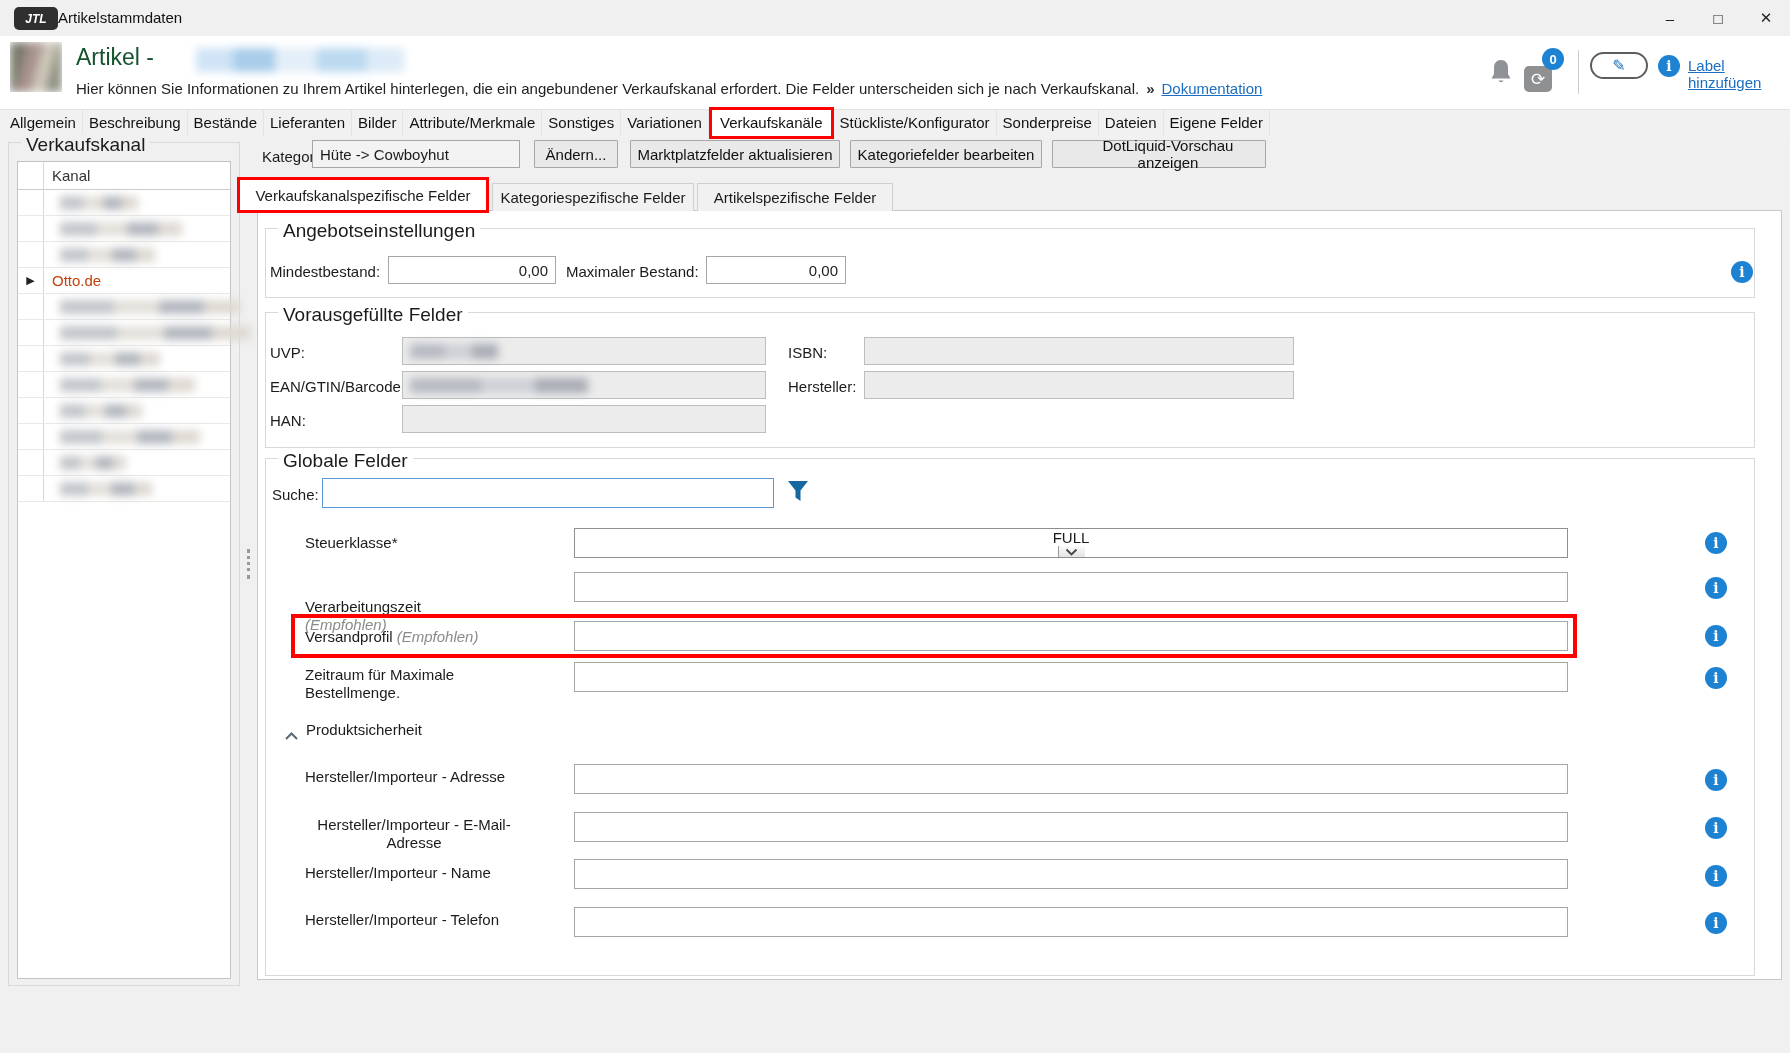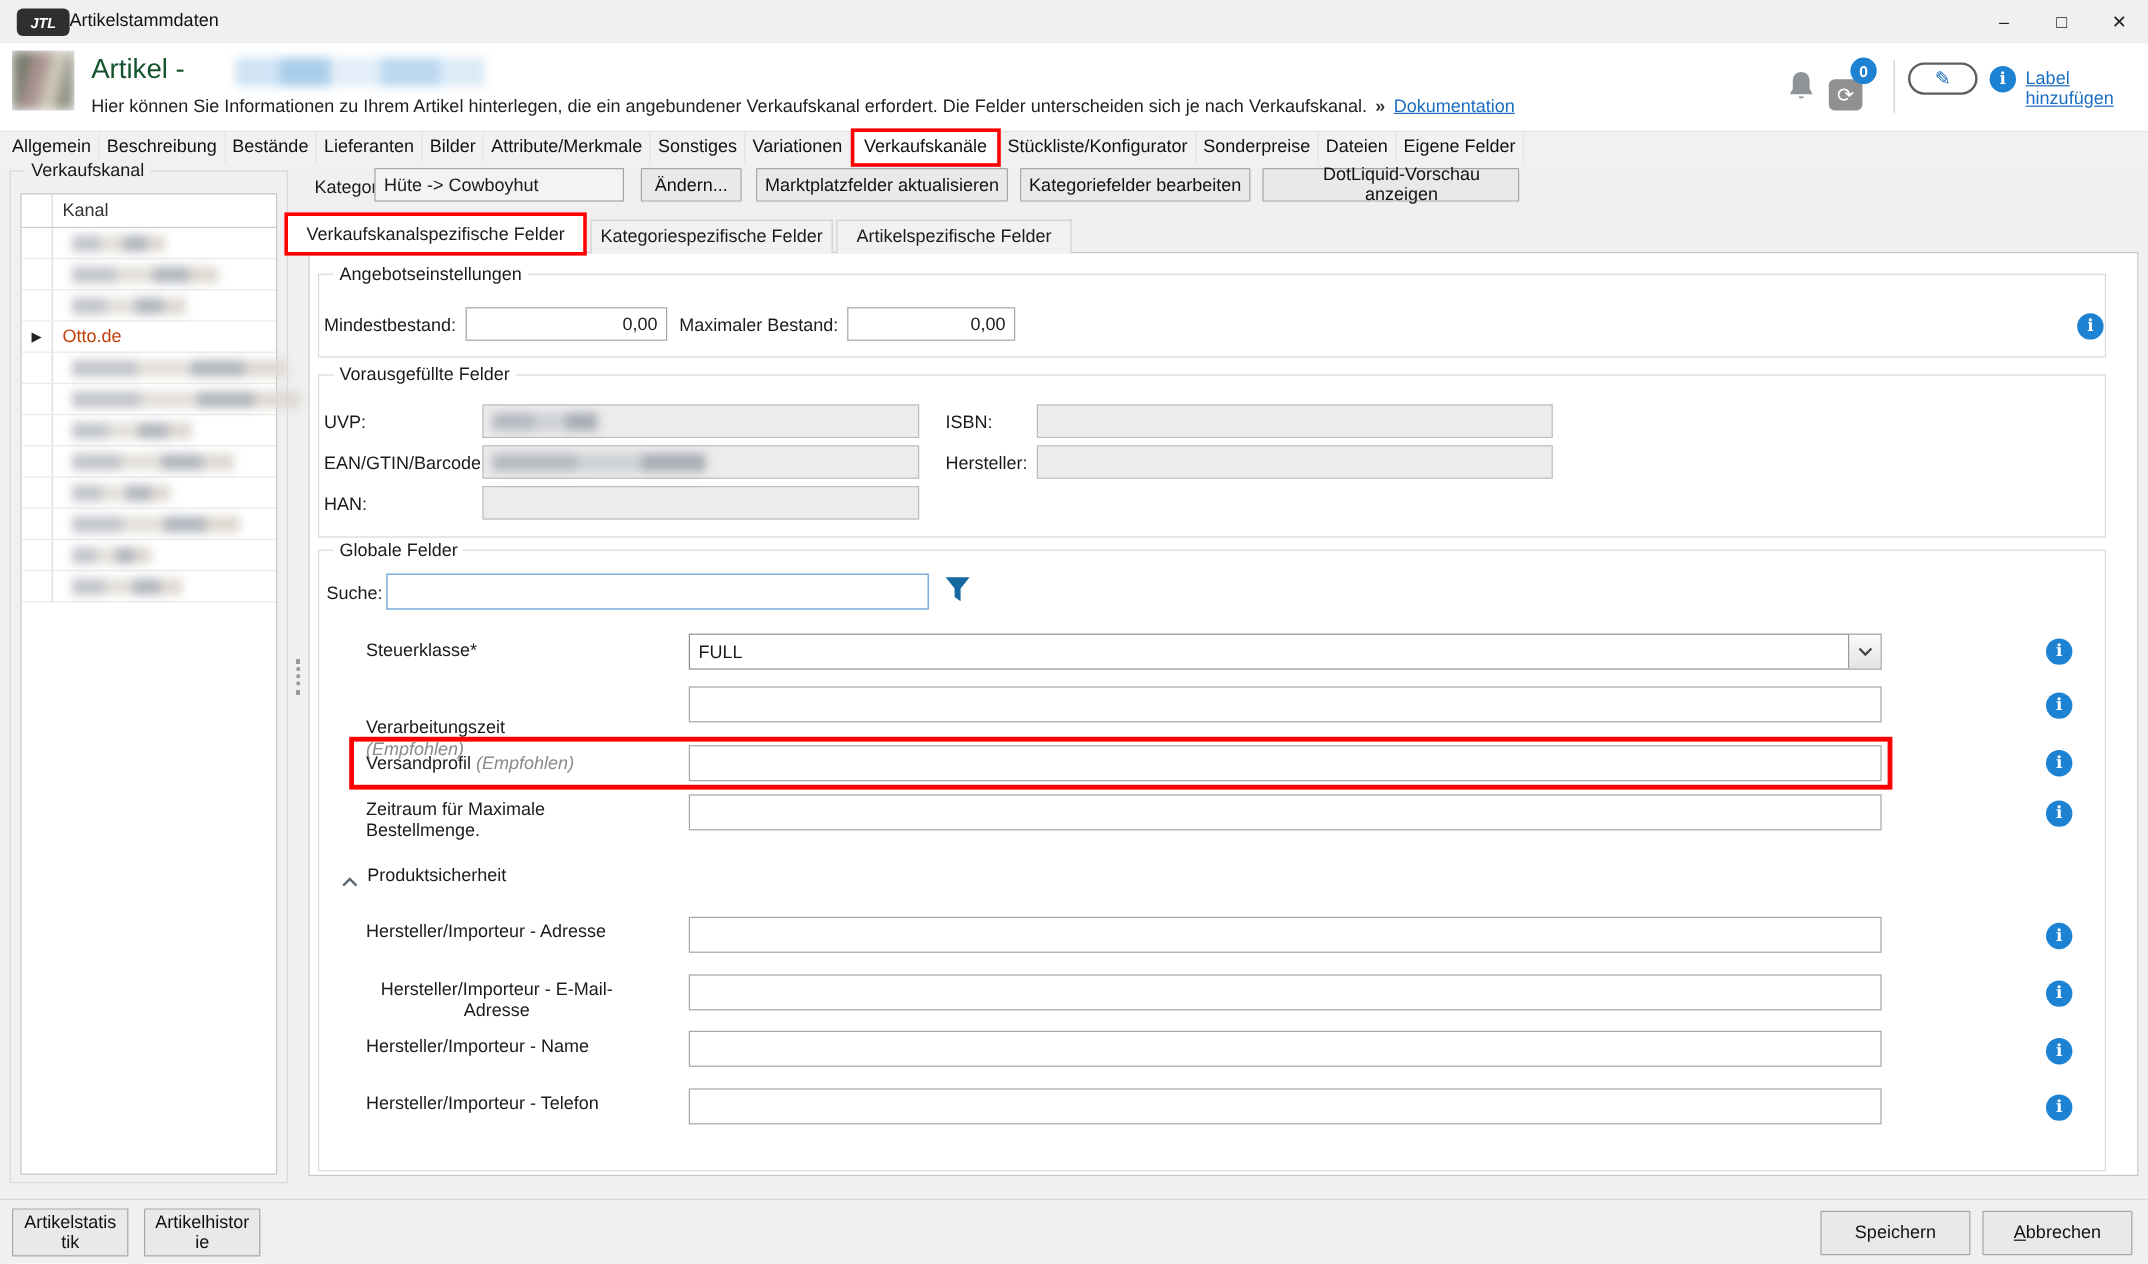--- a/index.html
+++ b/index.html
@@ -43,21 +43,21 @@
   
   .tabstrip { position:absolute; left:0; top:110px; width:1790px; height:28px; background:#f1f1f1; display:flex;
               align-items:flex-start; padding-left:4px; overflow:visible; }
   .tab { height:26px; line-height:26px; padding:0 6px; font-size:15px; color:#111; border-right:1px solid #e4e4e4; white-space:nowrap; }
   .tab.active { background:#fff; border:3px solid #fe0000; height:32px; line-height:26px; margin-top:-3px; padding:0 8px; z-index:4; position:relative; }
 
   
   .workspace { position:absolute; left:0; top:138px; width:1790px; height:861px; background:#f0f0f0; }
 
   .groupbox { position:absolute; border:1px solid #d9d9d9; }
-  .gb-label { position:absolute; top:-9px; left:12px; padding:0 5px; font-size:15px; color:#1b1b1b; background:#fff; white-space:nowrap; }
+  .gb-label { position:absolute; top:-9px; left:12px; padding:0 5px; font-size:19px; color:#1b1b1b; background:#fff; white-space:nowrap; }
   .gb-gray .gb-label { background:#f0f0f0; }
 
   
   .sidebar-gb { left:8px; top:4px; width:232px; height:844px; }
   .channel-table { position:absolute; left:8px; top:18px; width:214px; height:818px; background:#fff; border:1px solid #c3c3c3; }
   .ct-header { display:flex; height:28px; border-bottom:1px solid #cccccc; }
   .ct-sel { width:26px; border-right:1px solid #d8d8d8; flex:none; display:flex; align-items:center; justify-content:center; }
   .ct-name { flex:1; display:flex; align-items:center; padding-left:8px; font-size:15px; color:#333; }
   .ct-row { display:flex; height:26px; border-bottom:1px solid #e9e9e7; }
   .ct-row .ct-name { font-size:15px; }
@@ -304,21 +304,21 @@
     </div>
     <div class="flabel" style="left:272px; top:348px;">Suche:</div>
     <div class="search-input" style="left:322px; top:340px; width:452px; height:30px;"></div>
     <div class="abs" style="left:786px; top:341px;">
       <svg width="24" height="26" viewBox="0 0 24 26">
           <path d="M2 2 H22 L14.5 11.5 V22 L9.5 18.5 V11.5 Z" fill="#1668a0"></path>
         </svg>
     </div>
 
     <div class="flabel" style="left:305px; top:396px;">Steuerklasse*</div>
-    <div class="select-box" style="left:574px; top:390px; width:994px; height:30px;">
+    <div class="select-box" style="left:574px; top:390px; width:994px; height:30px;flex-direction:column;">
       <span class="select-text">FULL</span>
       <span class="select-btn">
         <svg width="13" height="8" viewBox="0 0 13 8">
             <path d="M1.5 1.5 L6.5 6.5 L11.5 1.5" stroke="#444" stroke-width="1.8" fill="none"></path>
           </svg>
       </span>
     </div>
     <div class="info-badge abs" style="left:1705px; top:394px;">i</div>
 
     <div class="flabel wrap215" style="left:305px; top:460px;">
@@ -358,29 +358,14 @@
     <div class="flabel wrap215" style="left:305px; top:726px;">Hersteller/Importeur - Name</div>
     <div class="tbox abs" style="left:574px; top:721px; width:994px; height:30px;"></div>
     <div class="info-badge abs" style="left:1705px; top:727px;">i</div>
 
     <div class="flabel wrap215" style="left:305px; top:773px;">Hersteller/Importeur - Telefon</div>
     <div class="tbox abs" style="left:574px; top:769px; width:994px; height:30px;"></div>
     <div class="info-badge abs" style="left:1705px; top:774px;">i</div>
 
   </div>
 
-  <div class="footer">
-    <div class="btn fbtn fbtn-stats">
-      <span>Artikelstatis</span>
-      <span>tik</span>
-    </div>
-    <div class="btn fbtn fbtn-hist">
-      <span>Artikelhistor</span>
-      <span>ie</span>
-    </div>
-    <div class="btn fbtn-save abs">Speichern</div>
-    <div class="btn fbtn-cancel abs">
-      <span class="ukey">A</span>
-        <span>bbrechen</span>
-    </div>
-  </div>
 
 </div>
 
 </body></html>

